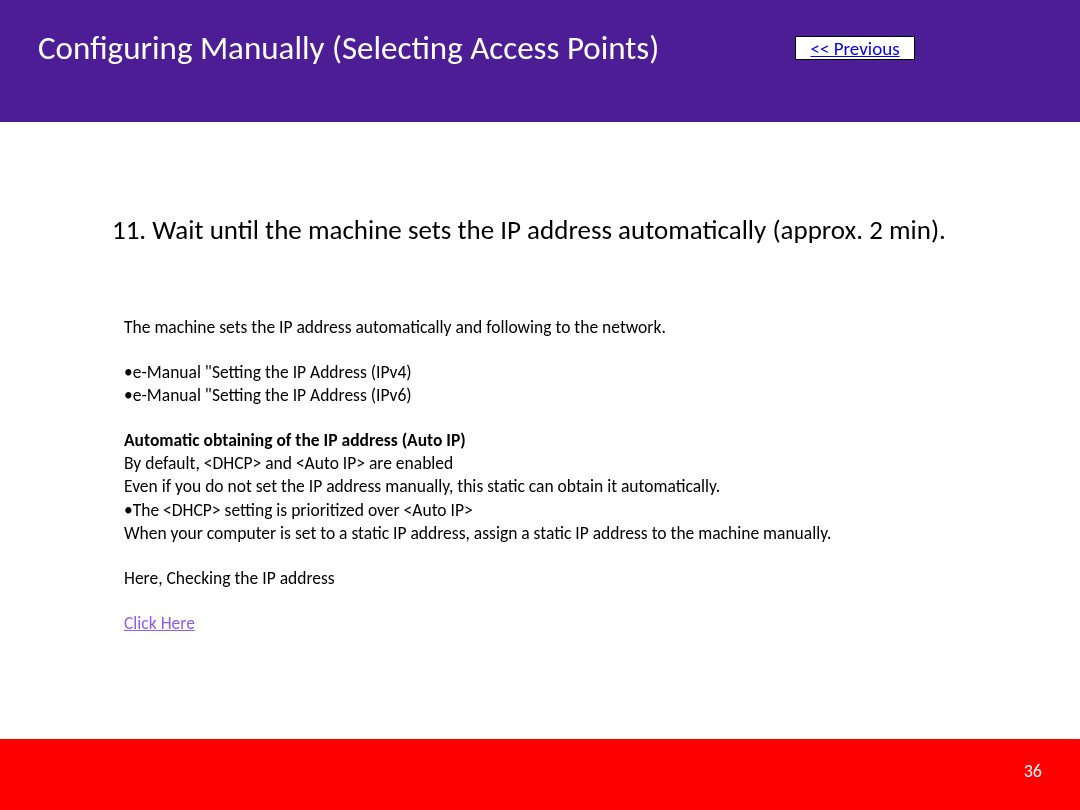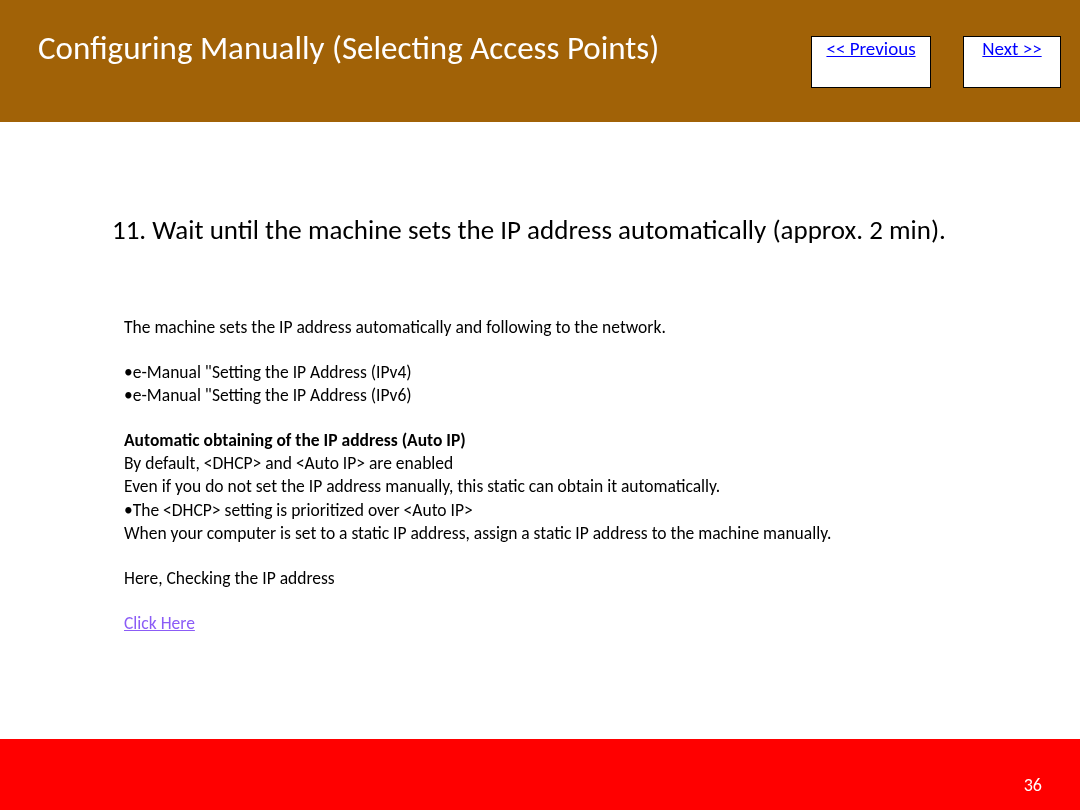--- a/index.html
+++ b/index.html
@@ -7,39 +7,39 @@
       font-family: Calibri, "Segoe UI", Arial, sans-serif;
       width: 1080px;
       height: 810px;
       background: #ff0000;
       position: relative;
       overflow: hidden;
     }
     .header {
       width: 100%;
       height: 122px;
-      background: #a16207;
+      background: #4c1d95;
       position: relative;
       padding: 28px 38px 0 38px;
     }
     .title {
       color: #ffffff;
       font-size: 33px;
       font-weight: 400;
     }
     .nav-btn {
       position: absolute;
       top: 36px;
-      height: 52px;
+      height: 24px;
       background: #ffffff;
       border: 1px solid #000000;
       display: flex;
+      align-items: center;
       justify-content: center;
       cursor: pointer;
-      margin-left: 16px;
     }
     .nav-prev { left: 795px; width: 120px; }
     .nav-next { left: 947px; width: 98px; }
     .nav-link {
       color: #0000ff;
       text-decoration: underline;
       font-size: 19px;
     }
     .content-area {
       position: absolute;
@@ -77,39 +77,36 @@
       cursor: pointer;
     }
     .footer {
       position: absolute;
       left: 0;
       bottom: 0;
       width: 1080px;
       height: 50px;
       background: #ff0000;
       display: flex;
-      align-items: center;
+      align-items: flex-start;
       justify-content: flex-end;
       padding-right: 38px;
     }
     .page-num {
       color: #ffffff;
       font-size: 18px;
     }
   </style>
 </head>
 <body>
 
 <div class="header">
   <div class="title">Configuring Manually (Selecting Access Points)</div>
   <div class="nav-btn nav-prev">
     <span class="nav-link">&lt;&lt; Previous</span>
-  </div>
-  <div class="nav-btn nav-next">
-    <span class="nav-link">Next &gt;&gt;</span>
   </div>
 </div>
 
 <div class="content-area">
   <div class="main-heading">11. Wait until the machine sets the IP address automatically (approx. 2 min).</div>
 
   <div class="body-block">
     <p>The machine sets the IP address automatically and following to the network.</p>
     <div class="spacer"></div>
     <p>•e-Manual "Setting the IP Address (IPv4)</p>

